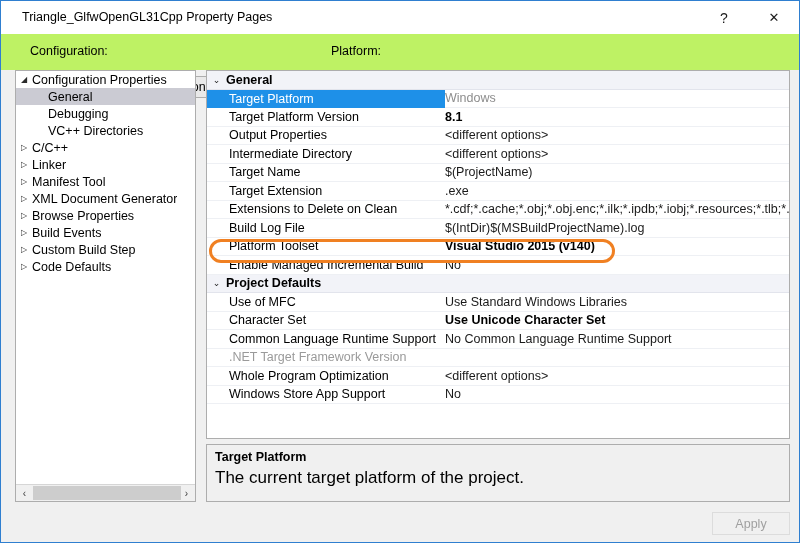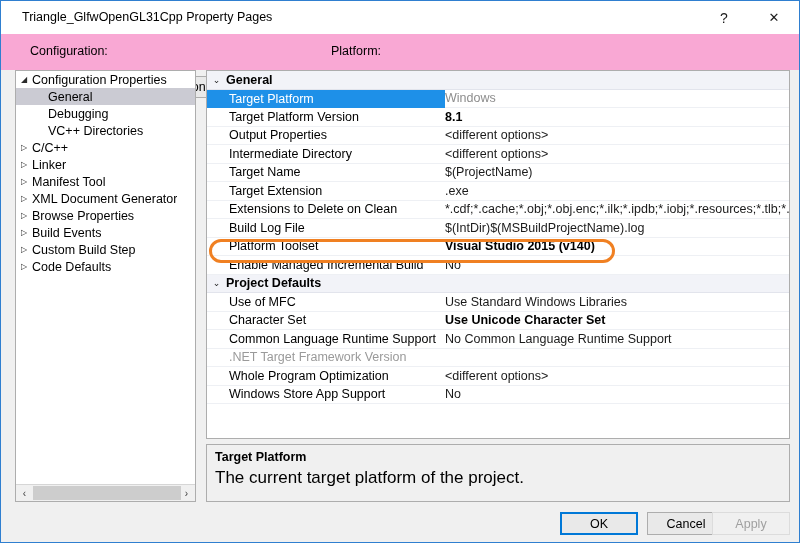--- a/index.html
+++ b/index.html
@@ -42,21 +42,21 @@
     font-size: 14px; color: #1b1b1b;
     cursor: default;
   }
   #cap-help { right: 52px; font-size: 14px; }
   #cap-close { right: 2px; font-size: 13px; }
 
   
   #configbar {
     position: absolute; left: 0; top: 34px;
     width: 798px; height: 36px;
-    background: #f9a8d4;
+    background: #bef264;
   }
   .cfg-label {
     position: absolute; top: 10px;
     font-size: 12.5px; color: #000;
     white-space: nowrap;
   }
   #lbl-config { left: 29px; }
   #lbl-platform { left: 330px; }
 
   .combo {
@@ -416,17 +416,15 @@
       </div>
     </div>
 
   <div id="annotation" style="border-color: rgb(240, 128, 34);"></div>
 
   <div id="descpanel">
     <div id="desc-title">Target Platform</div>
     <div id="desc-body">The current target platform of the project.</div>
   </div>
 
-  <div id="btn-ok" class="footer-btn">OK</div>
-  <div id="btn-cancel" class="footer-btn">Cancel</div>
   <div id="btn-apply" class="footer-btn">Apply</div>
 
 </div>
 
 </body></html>

